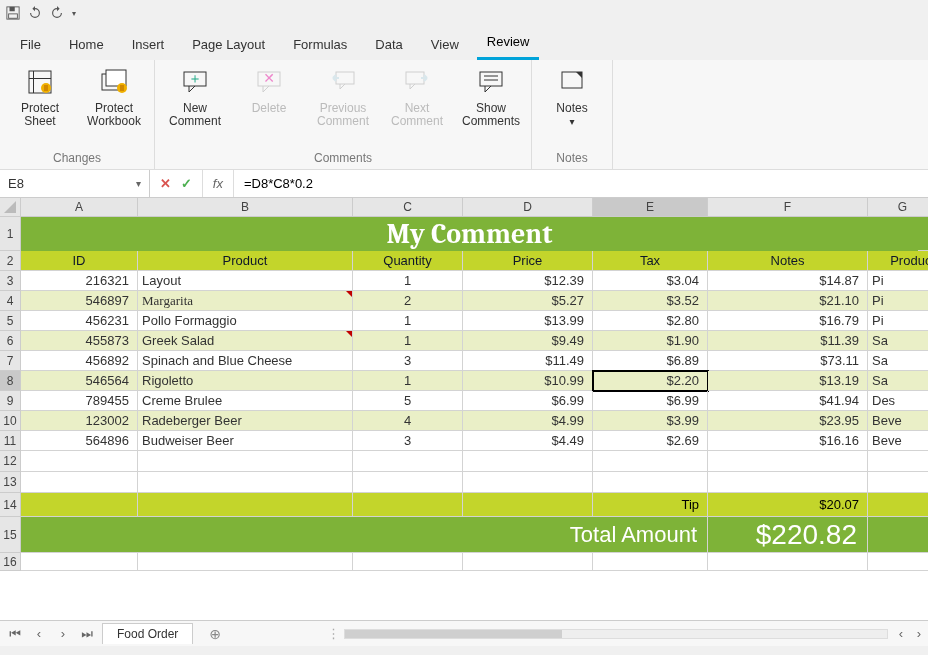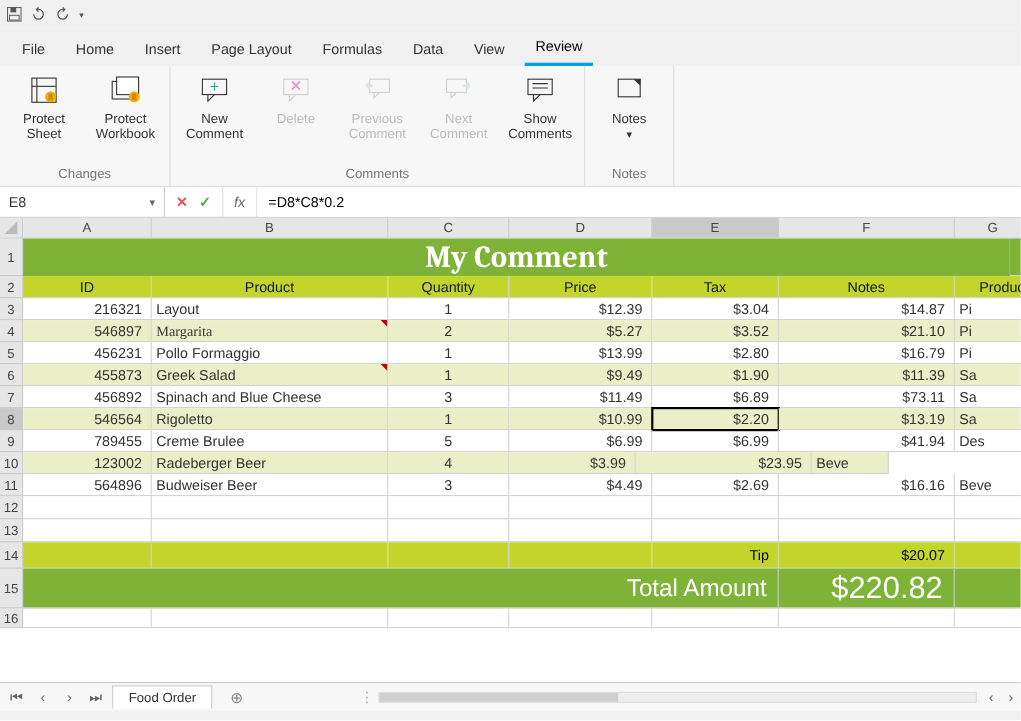--- a/index.html
+++ b/index.html
@@ -324,20 +324,21 @@
         <div class="cell  " style="width: 110px; height: 100%; justify-content: center; position: relative;">5</div>
         <div class="cell  num" style="width: 130px; height: 100%; position: relative;">$6.99</div>
         <div class="cell  num" style="width: 115px; height: 100%; position: relative;">$6.99</div>
         <div class="cell  num" style="width: 160px; height: 100%; position: relative;">$41.94</div>
         <div class="cell  txt" style="width: 70px; height: 100%; position: relative;">Des</div>
       </div>
       <div class="g-row" style="height: 20px;">
         <div class="cell alt num" style="width: 117px; height: 100%; position: relative;">123002</div>
         <div class="cell alt txt" style="width: 215px; height: 100%; position: relative;">Radeberger Beer</div>
         <div class="cell alt " style="width: 110px; height: 100%; justify-content: center; position: relative;">4</div>
+        <div class="cell alt num" style="width: 130px; height: 100%; position: relative;">$4.99</div>
         <div class="cell alt num" style="width: 115px; height: 100%; position: relative;">$3.99</div>
         <div class="cell alt num" style="width: 160px; height: 100%; position: relative;">$23.95</div>
         <div class="cell alt txt" style="width: 70px; height: 100%; position: relative;">Beve</div>
       </div>
       <div class="g-row" style="height: 20px;">
         <div class="cell  num" style="width: 117px; height: 100%; position: relative;">564896</div>
         <div class="cell  txt" style="width: 215px; height: 100%; position: relative;">Budweiser Beer</div>
         <div class="cell  " style="width: 110px; height: 100%; justify-content: center; position: relative;">3</div>
         <div class="cell  num" style="width: 130px; height: 100%; position: relative;">$4.49</div>
         <div class="cell  num" style="width: 115px; height: 100%; position: relative;">$2.69</div>

